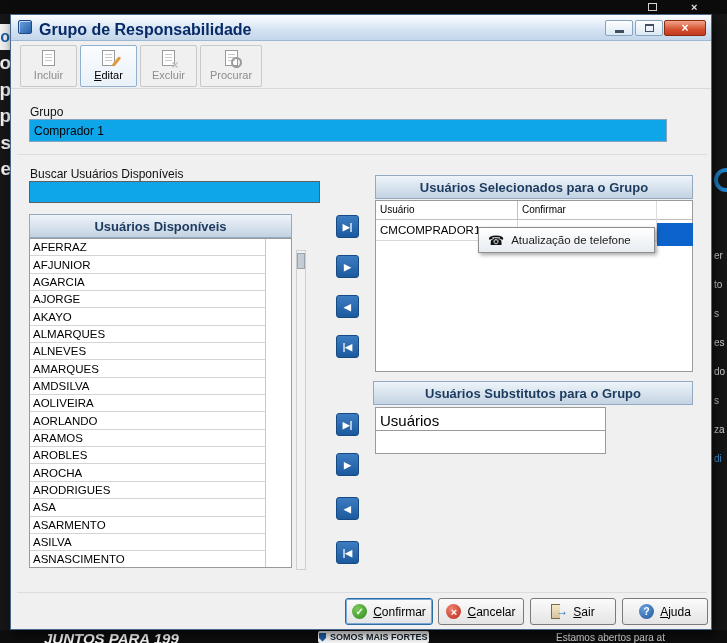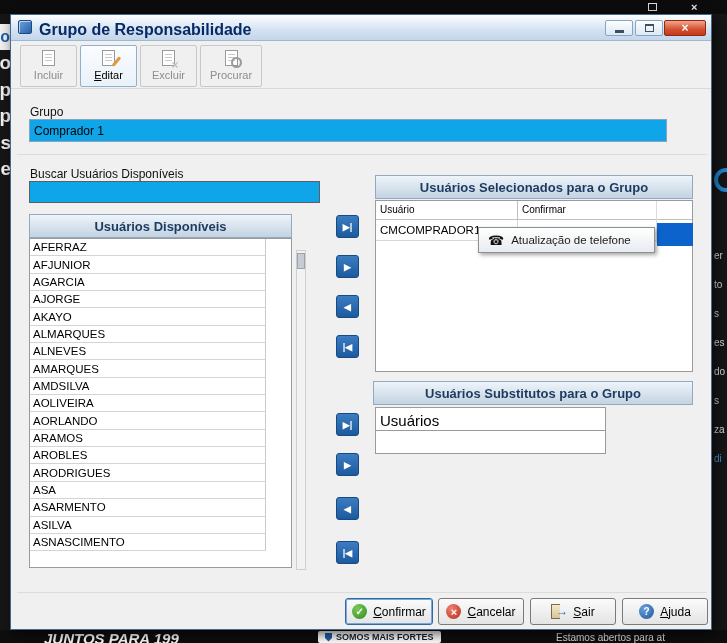--- a/index.html
+++ b/index.html
@@ -24,21 +24,21 @@
   .bg-frag-right {
     position:absolute; left:714px; width:13px; height:14px; overflow:hidden; white-space:nowrap;
     color:#dcdcdc; font-size:10px;
   }
   .bg-frag-right:last-child { color:#3f9ae0; }
   .bg-circle { position:absolute; left:714px; top:168px; width:24px; height:24px; border:4px solid #1e86d0; border-radius:50%; }
   .bg-bottom { position:absolute; left:0; top:630px; width:727px; height:13px; background:#0e0e0e; overflow:hidden; }
   .juntos { position:absolute; left:44px; top:0; color:#ffffff; font-weight:bold; font-style:italic; font-size:15px; white-space:nowrap; }
   .badge {
     position:absolute; left:318px; top:1px; height:12px; background:#ffffff; border-radius:2px;
-    display:flex; align-items:center; gap:4px; padding:0 7px; font-size:9px; font-weight:bold; color:#14202c; white-space:nowrap;
+    display:flex; align-items:center; gap:4px; padding:0 1px; font-size:9px; font-weight:bold; color:#14202c; white-space:nowrap;
   }
   .shield { width:7px; height:9px; background:#1f5fa8; clip-path:polygon(0 0,100% 0,100% 60%,50% 100%,0 60%); }
   .estamos { position:absolute; left:556px; top:2px; color:#e0e0e0; font-size:10px; white-space:nowrap; }
 
   
   .dialog {
     position:absolute; left:10px; top:14px; width:702px; height:616px;
     background:#f0f0f0; border:1px solid #47688c; box-shadow:3px 4px 12px rgba(0,0,0,.65);
   }
   .titlebar {
@@ -263,20 +263,23 @@
           <span>AOLIVEIRA</span>
         </div>
         <div class="list-row">
           <span>AORLANDO</span>
         </div>
         <div class="list-row">
           <span>ARAMOS</span>
         </div>
         <div class="list-row">
           <span>AROBLES</span>
+        </div>
+        <div class="list-row">
+          <span>AROCHA</span>
         </div>
         <div class="list-row">
           <span>ARODRIGUES</span>
         </div>
         <div class="list-row">
           <span>ASA</span>
         </div>
         <div class="list-row">
           <span>ASARMENTO</span>
         </div>

